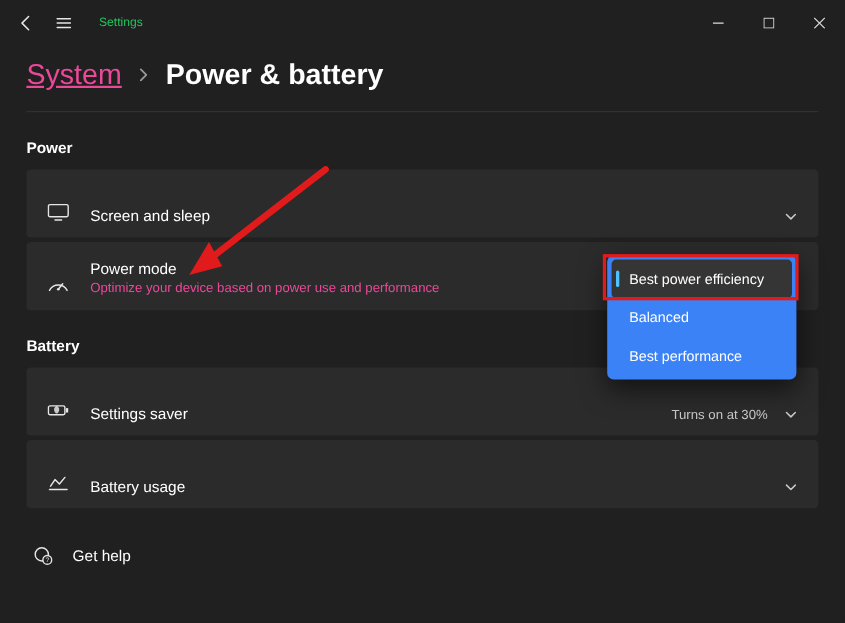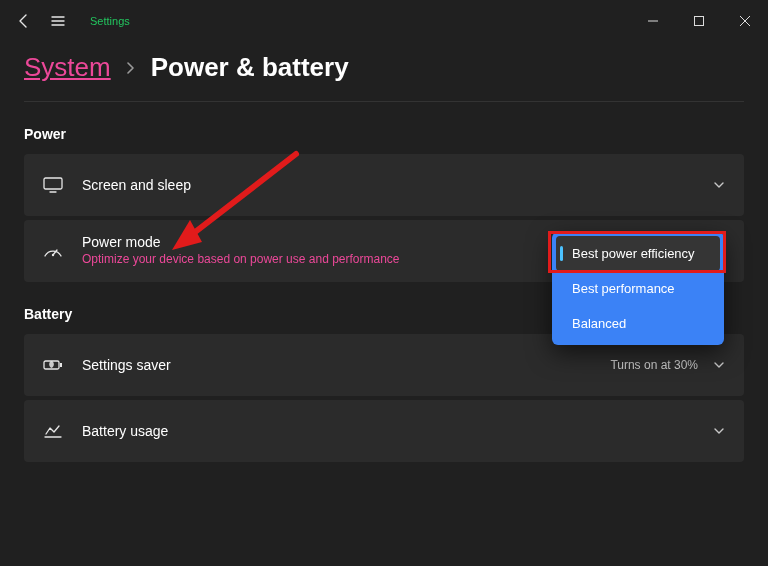--- a/index.html
+++ b/index.html
@@ -35,21 +35,21 @@
   .bc-chevron { color: #9a9a9a; }
   .bc-page { font-size: 26px; color: #ffffff; font-weight: 600; }
 
   .section-title { font-size: 14px; font-weight: 600; color: #ffffff; margin: 24px 0 12px 0; }
 
   .row {
     background: #2b2b2b;
     border-radius: 4px;
     min-height: 62px;
     display: flex;
-    align-items: center;
+    align-items: flex-end;
     padding: 12px 18px;
     margin-bottom: 4px;
     position: relative;
   }
   .row-icon { width: 22px; height: 22px; margin-right: 18px; color: #e6e6e6; display:flex; align-items:center; justify-content:center; flex-shrink:0; }
   .row-text { flex: 1; }
   .row-label { font-size: 14px; color: #ffffff; }
   .row-sub { font-size: 12px; color: #ec4899; margin-top: 2px; line-height: 1.3; }
   .row-right { display: flex; align-items: center; gap: 14px; }
   .row-value { font-size: 12px; color: #c8c8c8; }
@@ -222,26 +222,36 @@
     </div>
     <div class="row-right">
       <span class="chevron">
         <svg width="14" height="14" viewBox="0 0 14 14">
             <path d="M3 5L7 9L11 5" fill="none" stroke="currentColor" stroke-width="1.4" stroke-linecap="round" stroke-linejoin="round"></path>
           </svg>
       </span>
     </div>
   </div>
 
+  <div class="help-row">
+    <span class="row-icon" style="margin-right:0;">
+      <svg width="18" height="18" viewBox="0 0 18 18">
+          <circle cx="8" cy="8" r="6" fill="none" stroke="currentColor" stroke-width="1.3"></circle>
+          <circle cx="13" cy="13" r="4" fill="#202020" stroke="currentColor" stroke-width="1.3"></circle>
+          <text x="13" y="15.2" text-anchor="middle" font-size="6" fill="currentColor">?</text>
+        </svg>
+    </span>
+    <span>Get help</span>
+  </div>
 </div>
 
 <div class="dropdown">
   <div class="dd-item selected">Best power efficiency</div>
+  <div class="dd-item">Balanced</div>
   <div class="dd-item">Best performance</div>
-  <div class="dd-item">Balanced</div>
 </div>
 
 <div class="hi-box" style="left:548px; top:231px; width:178px; height:42px;"></div>
 
 <div class="arrow" style="left:168px; top:146px;">
   <svg width="140" height="110" viewBox="0 0 140 110">
     <line x1="128" y1="8" x2="22" y2="90" stroke="#e11b1b" stroke-width="6" stroke-linecap="round"></line>
     <polygon points="4,104 34,96 22,74" fill="#e11b1b"></polygon>
   </svg>
 </div>

